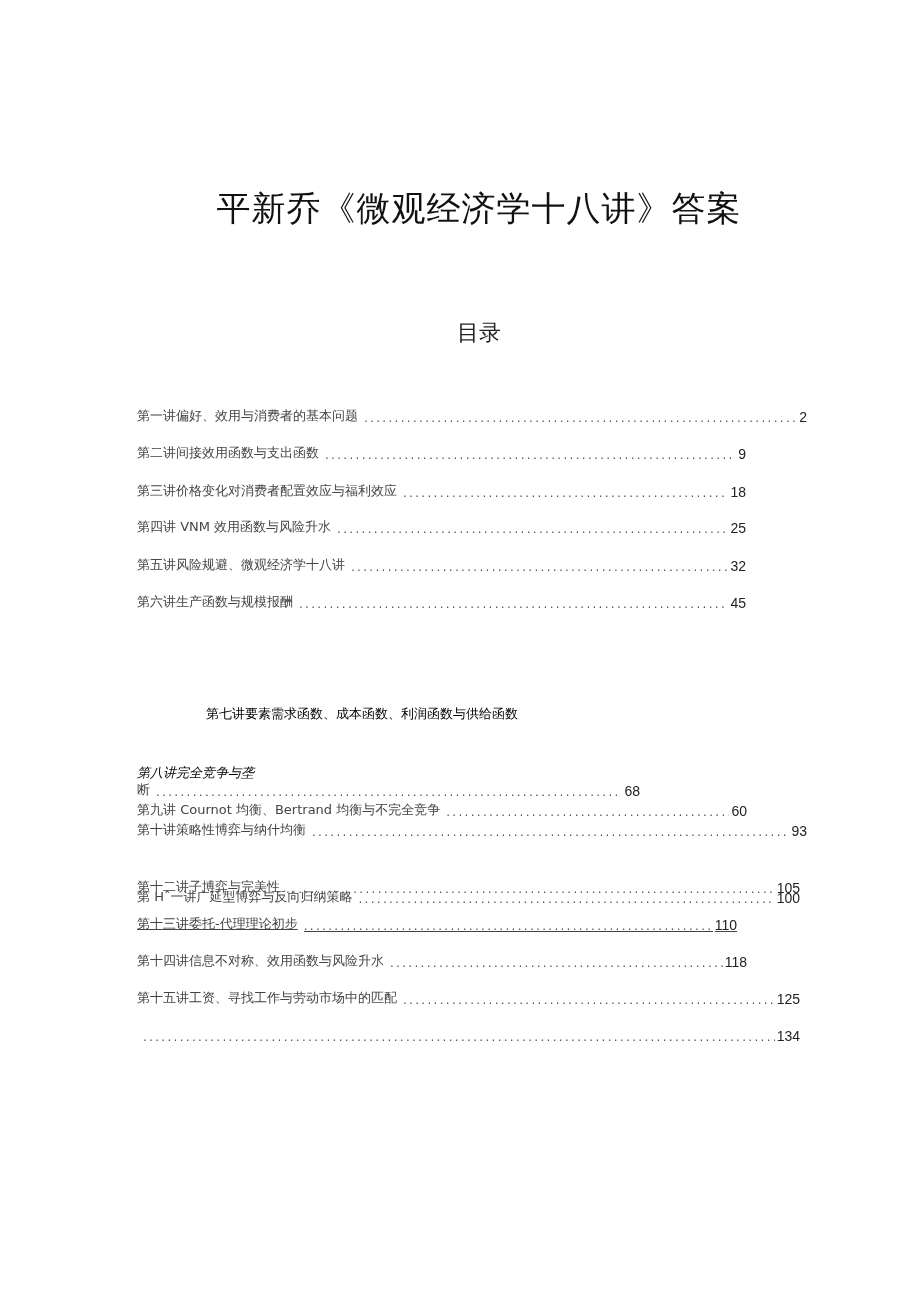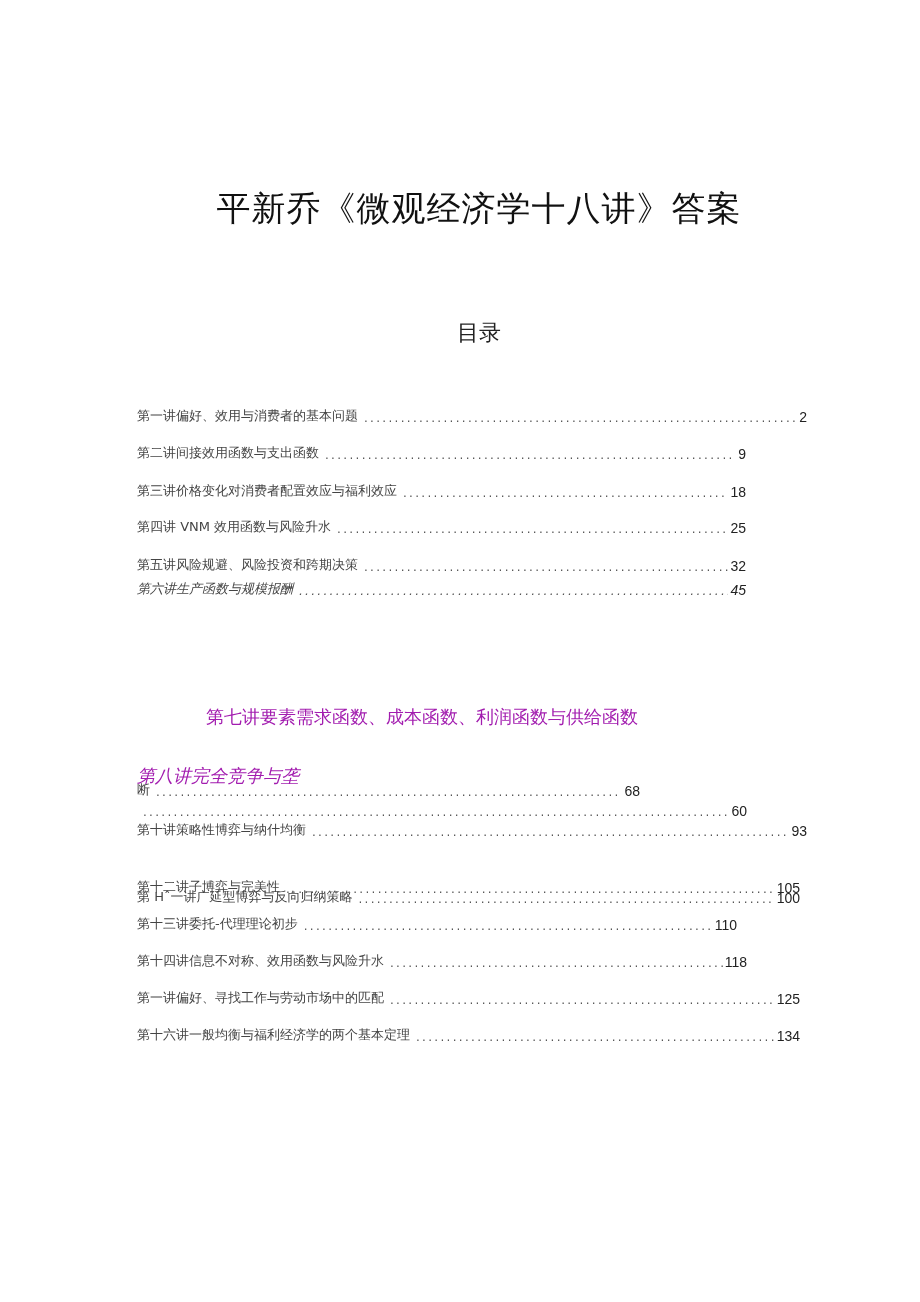--- a/index.html
+++ b/index.html
@@ -29,21 +29,21 @@
       color: #555555; letter-spacing: 2.3px; font-size: 12px;
     }
     .toc-row .dots::before {
       content: "........................................................................................................................................................................";
     }
     .toc-row .page {
       flex: 0 0 auto; font-family: "Liberation Sans", sans-serif;
       font-size: 14px; color: #222222;
     }
     .plain-line {
-      position: absolute; font-size: 18px; color: #a21caf; white-space: nowrap;
+      position: absolute; font-size: 13px; color: #000000; white-space: nowrap;
     }
   </style>
 </head>
 <body>
 
 <div>
 
   <div class="title">平新乔《微观经济学十八讲》答案</div>
 
   <div class="toc-heading">目录</div>
@@ -66,42 +66,43 @@
     <span class="page">18</span>
   </div>
 
   <div class="toc-row" style="top:516px; width:609px;">
     <span class="label">第四讲 VNM 效用函数与风险升水</span>
     <span class="dots"></span>
     <span class="page">25</span>
   </div>
 
   <div class="toc-row" style="top:554px; width:609px;">
-    <span class="label">第五讲风险规避、风险投资和跨期决策</span>
+    <span class="label">第五讲风险规避、微观经济学十八讲</span>
     <span class="dots"></span>
     <span class="page">32</span>
   </div>
 
-  <div class="toc-row" style="top:578px; width:609px;font-style:italic;">
+  <div class="toc-row" style="top:591px; width:609px;">
     <span class="label">第六讲生产函数与规模报酬</span>
     <span class="dots"></span>
     <span class="page">45</span>
   </div>
 
   <div class="plain-line" style="left:206px; top:705px;">第七讲要素需求函数、成本函数、利润函数与供给函数</div>
 
   <div class="plain-line" style="left:137px; top:764px;font-style:italic;">第八讲完全竞争与垄</div>
 
   <div class="toc-row" style="top:779px; width:503px;">
     <span class="label">断</span>
     <span class="dots"></span>
     <span class="page">68</span>
   </div>
 
   <div class="toc-row" style="top:799px; width:610px;">
+    <span class="label">第九讲 Cournot 均衡、Bertrand 均衡与不完全竞争</span>
     <span class="dots"></span>
     <span class="page">60</span>
   </div>
 
   <div class="toc-row" style="top:819px; width:670px;">
     <span class="label">第十讲策略性博弈与纳什均衡</span>
     <span class="dots"></span>
     <span class="page">93</span>
   </div>
 
@@ -110,37 +111,36 @@
     <span class="dots"></span>
     <span class="page">100</span>
   </div>
 
   <div class="toc-row" style="top:876px; width:663px;">
     <span class="label">第十二讲子博弈与完美性</span>
     <span class="dots"></span>
     <span class="page">105</span>
   </div>
 
-  <div class="toc-row" style="top:913px; width:600px;">
+  <div class="toc-row" style="top:913px; width:600px;text-decoration:underline;">
     <span class="label">第十三讲委托-代理理论初步</span>
     <span class="dots"></span>
     <span class="page">110</span>
   </div>
 
   <div class="toc-row" style="top:950px; width:610px;">
     <span class="label">第十四讲信息不对称、效用函数与风险升水</span>
     <span class="dots"></span>
     <span class="page">118</span>
   </div>
 
   <div class="toc-row" style="top:987px; width:663px;">
-    <span class="label">第一讲偏好、寻找工作与劳动市场中的匹配</span>
+    <span class="label">第十五讲工资、寻找工作与劳动市场中的匹配</span>
     <span class="dots"></span>
     <span class="page">125</span>
   </div>
 
   <div class="toc-row" style="top:1024px; width:663px;">
-    <span class="label">第十六讲一般均衡与福利经济学的两个基本定理</span>
     <span class="dots"></span>
     <span class="page">134</span>
   </div>
 
 </div>
 
 </body></html>

